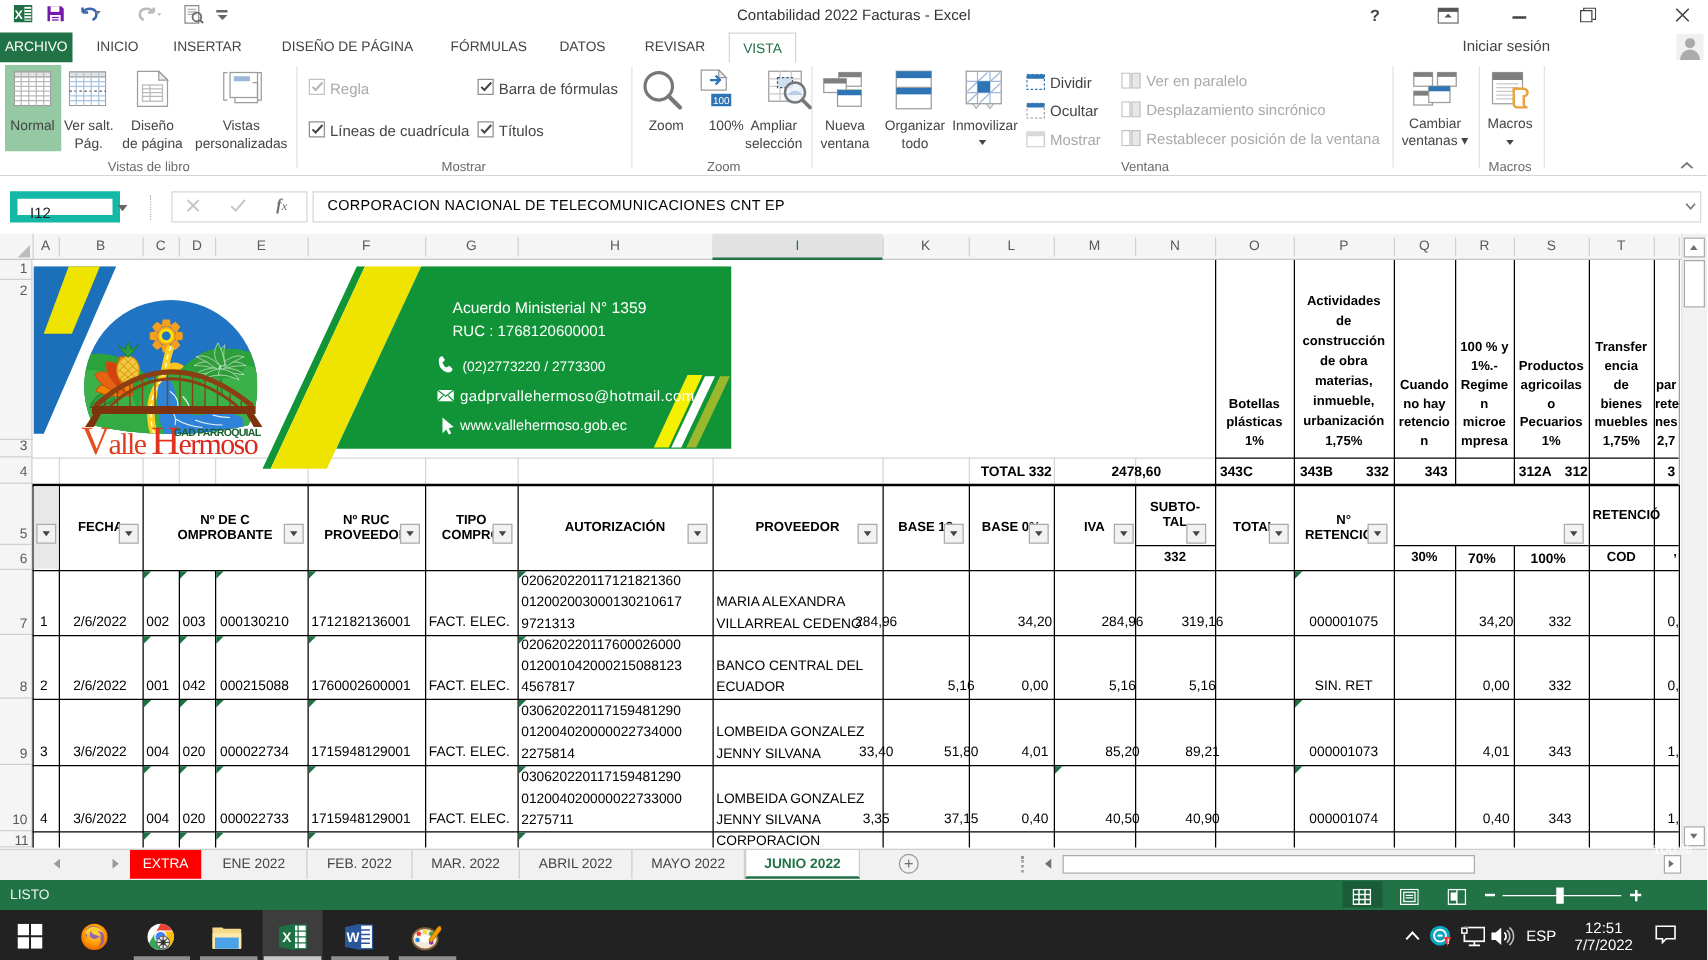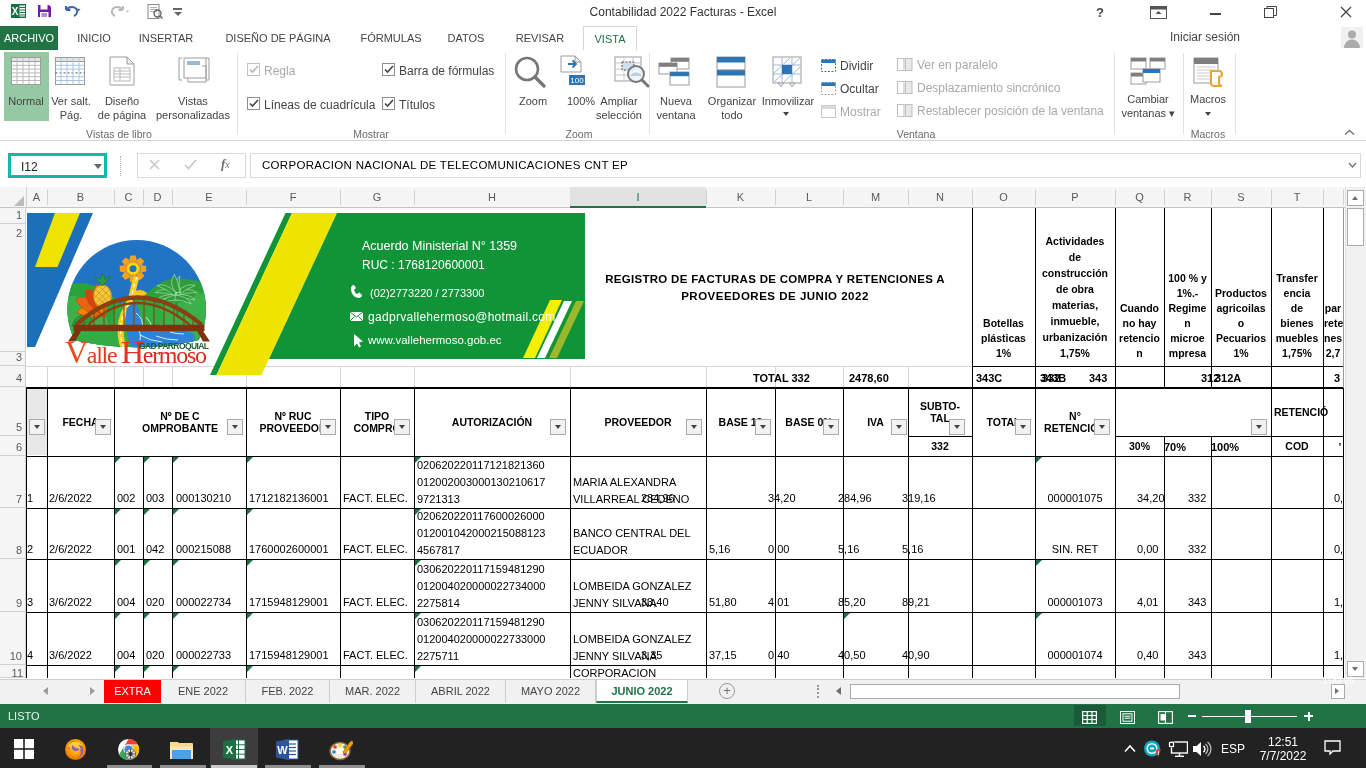--- a/index.html
+++ b/index.html
@@ -12,21 +12,21 @@
 .ct{font-size:11px;color:#000;position:absolute;white-space:nowrap}
 .b{font-weight:bold}
 .tri{position:absolute;width:0;height:0;border-top:6px solid #1e7145;border-right:6px solid transparent}
 .fbtn{position:absolute;width:16px;height:16px;background:#f2f2f2;border:1px solid #ababab;display:flex;align-items:center;justify-content:center}
 .fbtn:after{content:"";width:0;height:0;border-left:3.5px solid transparent;border-right:3.5px solid transparent;border-top:4.5px solid #444}
 .hc{position:absolute;display:flex;align-items:center;justify-content:center;text-align:center;font-weight:bold;font-size:10.5px;line-height:12px;color:#000}
 .glabel{position:absolute;font-size:10.5px;color:#6a6a6a;text-align:center;white-space:nowrap}
 .blabel{position:absolute;font-size:11px;color:#444;text-align:center;line-height:13.5px;white-space:nowrap}
 .cblab{position:absolute;font-size:12px;color:#444;white-space:nowrap}
 .gray{color:#a9a9a9}
-.num{position:absolute;font-size:11px;color:#000;text-align:left;white-space:nowrap}
+.num{position:absolute;font-size:11px;color:#000;text-align:center;white-space:nowrap}
 </style></head><body>
 <div id="root">
     <div class="a" style="left:0;top:0;width:1366px;height:28px;background:#fff"></div>
     <svg class="a" style="left:11px;top:4px" width="15" height="14" viewBox="0 0 15 14">
 <rect x="0" y="0" width="15" height="14" fill="#1d7044"></rect>
       <rect x="8.5" y="1.5" width="5.5" height="11" fill="#fff"></rect>
 <g stroke="#1d7044" stroke-width="1">
         <line x1="8.5" y1="3.5" x2="14" y2="3.5"></line>
         <line x1="8.5" y1="6" x2="14" y2="6"></line>
         <line x1="8.5" y1="8.5" x2="14" y2="8.5"></line>
@@ -287,21 +287,21 @@
         <line x1="4" y1="13" x2="22" y2="13"></line>
         <line x1="4" y1="16" x2="22" y2="16"></line>
         <line x1="4" y1="19" x2="22" y2="19"></line>
         <line x1="4" y1="22" x2="22" y2="22"></line>
       </g>
 <path d="M18 14 h8 a3 3 0 0 1 0 6 v6 a3 3 0 0 0 3 3 h-8 a3 3 0 0 1 -3 -3 z" fill="#fff" stroke="#e8a33d" stroke-width="2"></path>
     </svg>
     <div class="blabel" style="left:1180px;top:93px;width:56px">Macros</div>
     <div class="a" style="left:1205px;top:112px;width:0;height:0;border-left:3.5px solid transparent;border-right:3.5px solid transparent;border-top:4px solid #444"></div>
     <div class="a" style="left:0;top:141px;width:1366px;height:46px;background:#fff"></div>
-    <div class="a" style="left:8px;top:153px;width:99px;height:25px;background:#fff;border:3px solid #14b8a6;font-size:12px;color:#222;line-height:23px;padding-left:10px">I12</div>
+    <div class="a" style="left:8px;top:153px;width:88px;height:25px;background:#fff;border:6px solid #14b8a6;font-size:12px;color:#222;line-height:23px;padding-left:10px">I12</div>
     <div class="a" style="left:94px;top:164px;width:0;height:0;border-left:4px solid transparent;border-right:4px solid transparent;border-top:5px solid #666"></div>
     <div class="a" style="left:120px;top:156px;width:3px;height:20px;border-left:1px dotted #b5b5b5"></div>
     <div class="a" style="left:137px;top:153px;width:109px;height:25px;background:#fff;border:1px solid #d8d8d8"></div>
     <svg class="a" style="left:149px;top:159px" width="11" height="11" viewBox="0 0 11 11">
       <path d="M1 1 L10 10 M10 1 L1 10" stroke="#c6c6c6" stroke-width="1.5"></path>
     </svg>
     <svg class="a" style="left:184px;top:159px" width="13" height="11" viewBox="0 0 13 11">
       <path d="M1 6 L4.5 9.5 L12 1" stroke="#c6c6c6" stroke-width="1.6" fill="none"></path>
     </svg>
     <div class="a" style="left:221px;top:156px;font-size:13px;font-style:italic;color:#6f6f6f;font-family:'Liberation Serif',serif"><b><i>f</i></b><span style="font-size:10px">x</span></div>
@@ -431,21 +431,20 @@
     <div class="ct" style="left:1215px;top:372px;"><b>312A</b></div>
     <div class="num" style="left:1201px;top:372px;width:120px;font-weight:bold;font-size:11px">312</div>
     <div class="ct" style="left:1334px;top:372px;"><b>3</b></div>
     <div class="hc" style="left:973px;top:316px;width:61px;height:45px;display:block;line-height:15px">Botellas<br>plásticas<br>1%</div>
     <div class="hc" style="left:1036px;top:233px;width:78px;height:128px;display:block;line-height:16px">Actividades<br>de<br>construcción<br>de obra<br>materias,<br>inmueble,<br>urbanización<br>1,75%</div>
     <div class="hc" style="left:1116px;top:301px;width:47px;height:60px;display:block;line-height:15px">Cuando<br>no hay<br>retencio<br>n</div>
     <div class="hc" style="left:1165px;top:271px;width:45px;height:90px;display:block;line-height:15px">100 % y<br>1%.-<br>Regime<br>n<br>microe<br>mpresa</div>
     <div class="hc" style="left:1212px;top:286px;width:58px;height:75px;display:block;line-height:15px">Productos<br>agricoilas<br>o<br>Pecuarios<br>1%</div>
     <div class="hc" style="left:1272px;top:271px;width:50px;height:90px;display:block;line-height:15px">Transfer<br>encia<br>de<br>bienes<br>muebles<br>1,75%</div>
     <div class="hc" style="left:1324px;top:301px;width:18px;height:60px;display:block;line-height:15px">par<br>rete<br>nes<br>2,7</div>
-    <div class="a b" style="left:570px;top:271px;width:410px;text-align:center;font-size:11.5px;color:#000;letter-spacing:0.3px;line-height:17px">REGISTRO DE FACTURAS DE COMPRA Y RETENCIONES A<br><span style="letter-spacing:0.5px">PROVEEDORES DE JUNIO 2022</span></div>
     <div class="hc" style="left:47px;top:389px;width:67px;height:65px">FECHA</div>
     <div class="hc" style="left:114px;top:389px;width:132px;height:65px">Nº DE C<br>OMPROBANTE</div>
     <div class="hc" style="left:246px;top:389px;width:94px;height:65px">Nº RUC<br>PROVEEDOR</div>
     <div class="hc" style="left:340px;top:389px;width:74px;height:65px">TIPO<br>COMPRO</div>
     <div class="hc" style="left:414px;top:389px;width:156px;height:65px">AUTORIZACIÓN</div>
     <div class="hc" style="left:570px;top:389px;width:136px;height:65px">PROVEEDOR</div>
     <div class="hc" style="left:706px;top:389px;width:69px;height:65px">BASE 12</div>
     <div class="hc" style="left:775px;top:389px;width:68px;height:65px">BASE 0%</div>
     <div class="hc" style="left:843px;top:389px;width:65px;height:65px">IVA</div>
     <div class="hc" style="left:908px;top:389px;width:64px;height:45px">SUBTO-<br>TAL</div>

